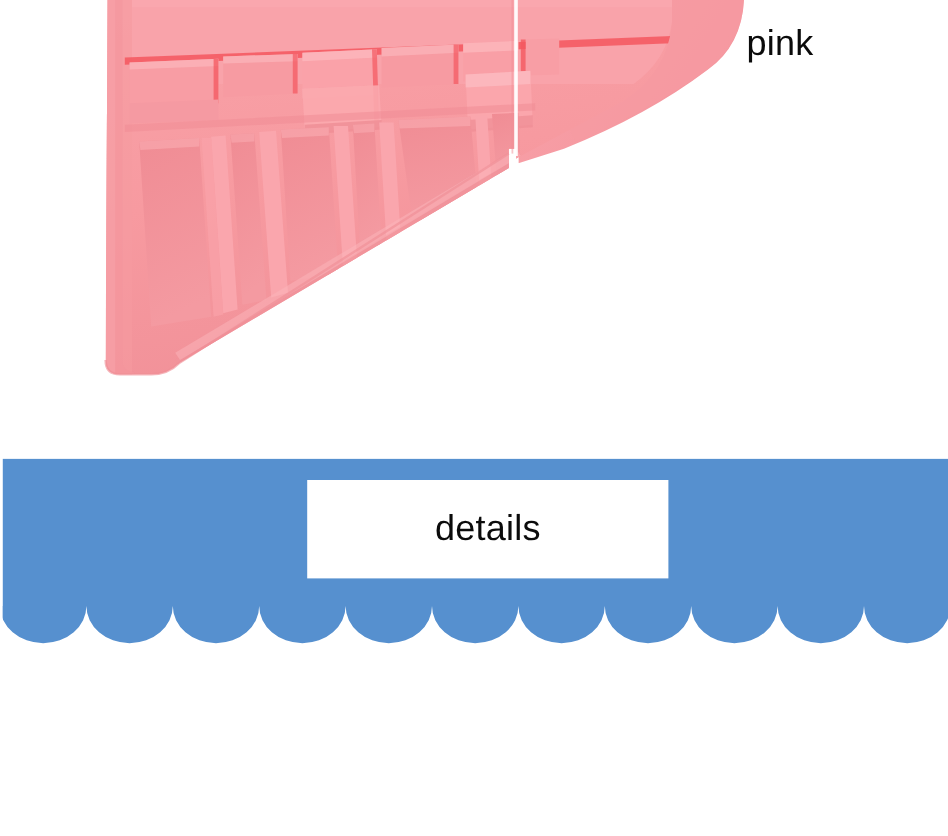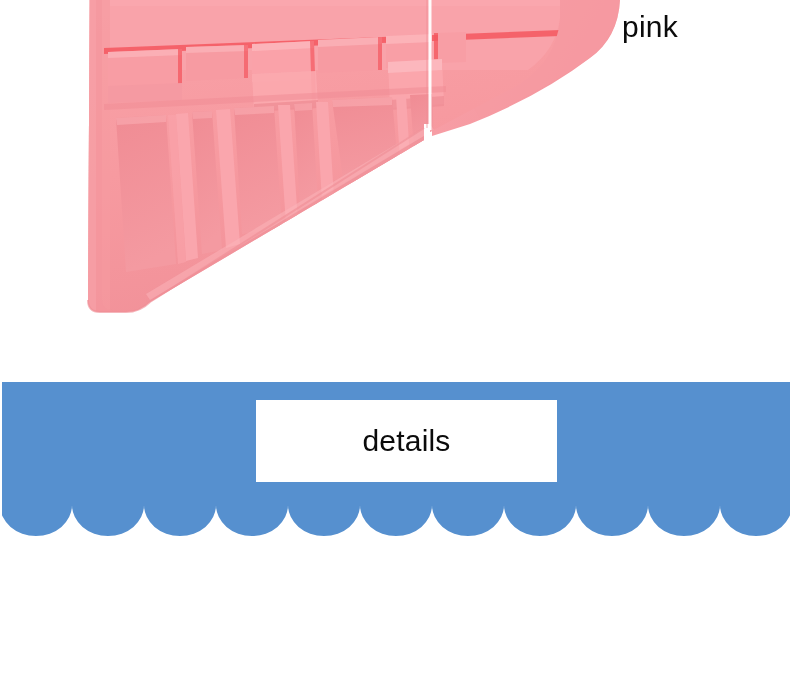--- a/index.html
+++ b/index.html
@@ -32,21 +32,21 @@
     position: absolute;
     left: 0;
     top: 0;
     display: block;
   }
 
   
   #color-label {
     position: absolute;
     left: 622px;
-    top: 8px;
+    top: 18px;
     font-size: 30px;
     line-height: 38px;
     color: #0b0b0b;
     letter-spacing: 0.2px;
     white-space: nowrap;
     font-family: "Liberation Sans", sans-serif;
   }
 
   
   #details-banner {

